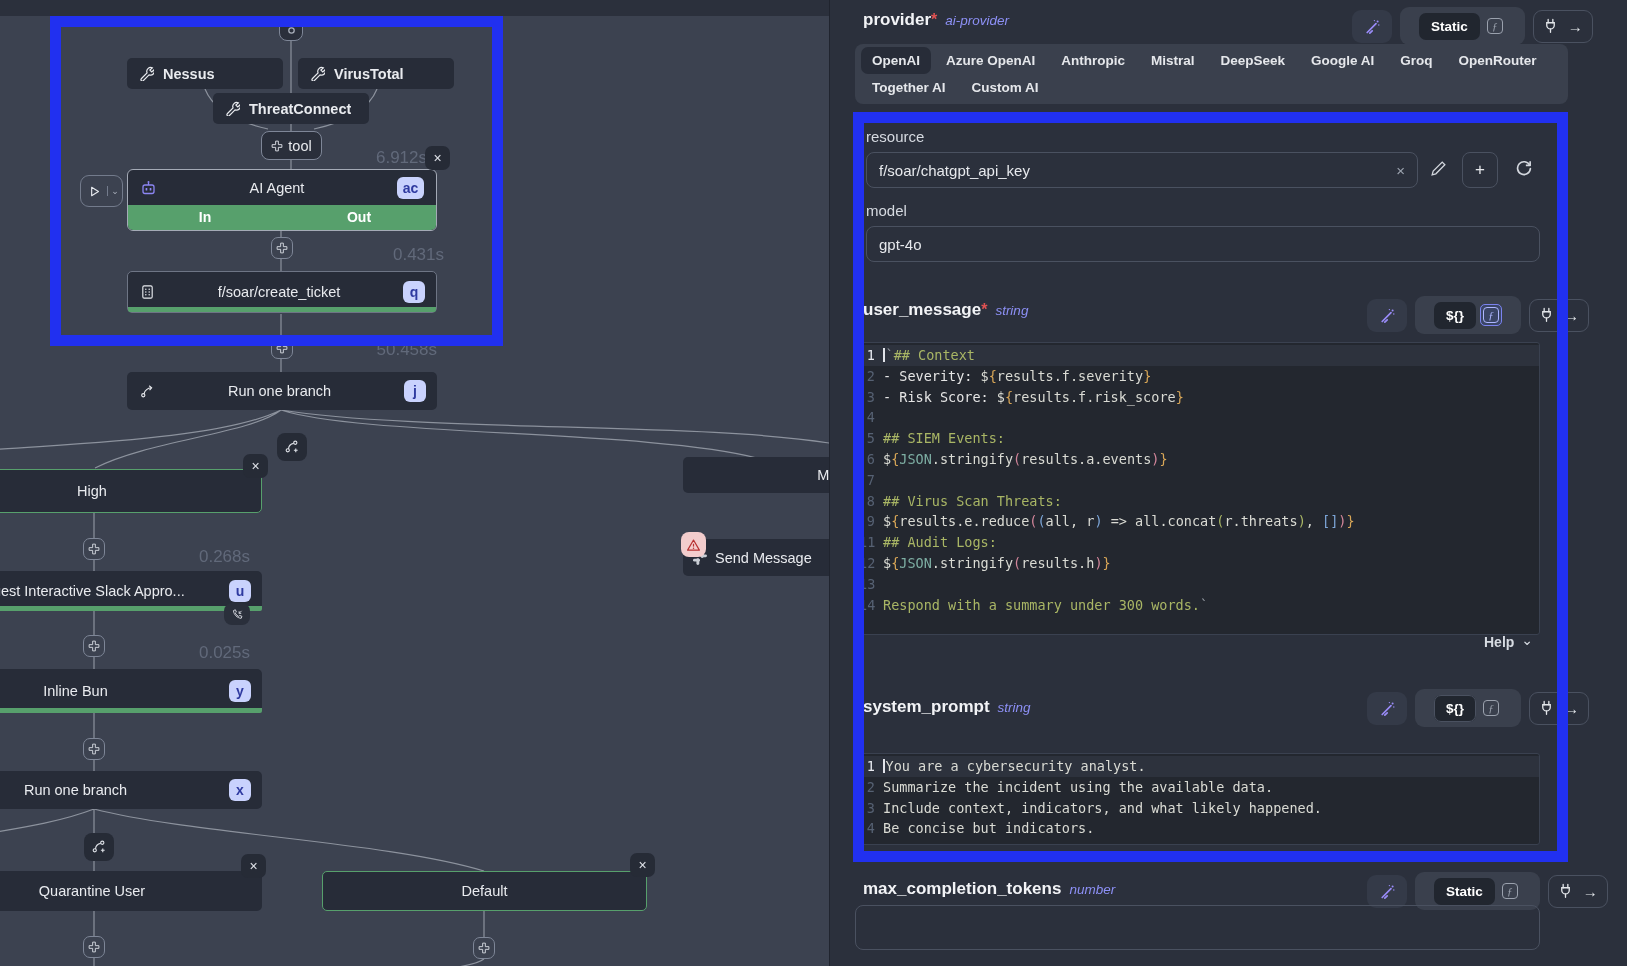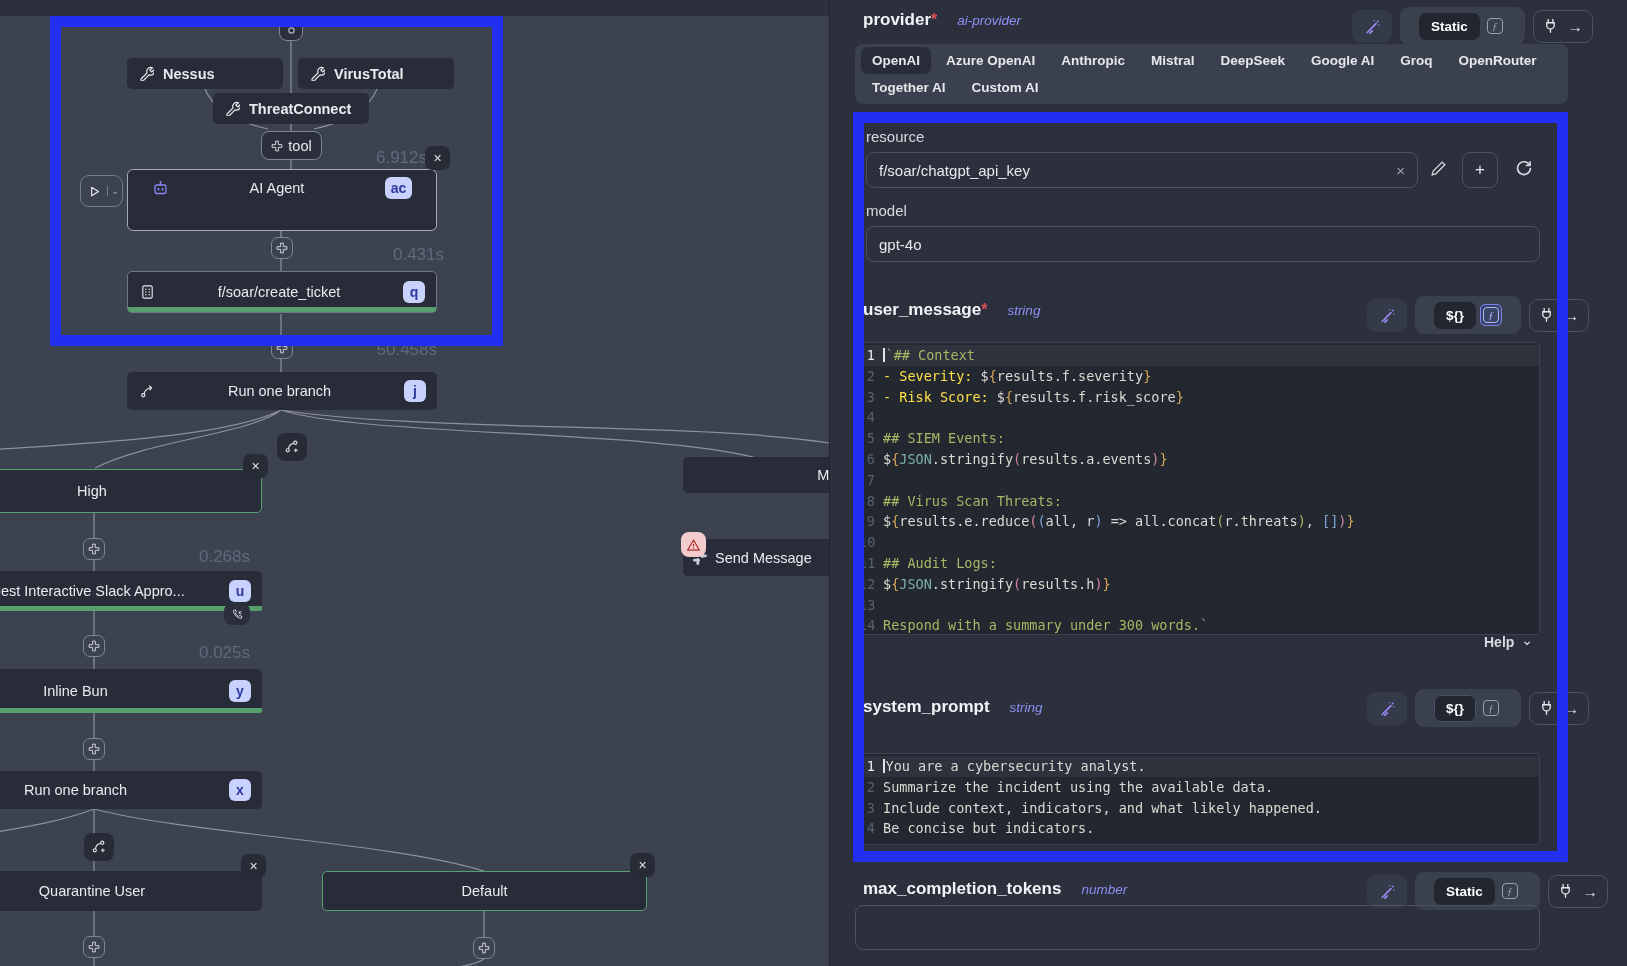--- a/index.html
+++ b/index.html
@@ -30,33 +30,33 @@
   .timing{position:absolute;width:80px;text-align:right;color:var(--dim);font-size:17px;font-weight:500;z-index:1}
   .badge{position:absolute;background:var(--badge-bg);color:var(--badge-fg);font-weight:700;
     font-size:14px;border-radius:6px;display:flex;align-items:center;justify-content:center;z-index:4}
   .greenbar{position:absolute;left:0;right:0;bottom:0;height:5px;background:var(--green);border-radius:0 0 2px 2px}
   .branchnode{border:1px solid var(--green);background:var(--node);justify-content:center}
   .darkchip{position:absolute;background:#262b36;border-radius:8px;display:flex;align-items:center;justify-content:center;z-index:4}
   .annot{position:absolute;border:11px solid var(--blue);z-index:50;pointer-events:none}
 
   
   #ai-agent{border:1px solid #a4aab6;border-radius:6px;overflow:hidden;flex-direction:column;display:flex;align-items:stretch}
-  #ai-agent .hdr{display:flex;align-items:center;height:36px;padding:0 24px;gap:8px}
+  #ai-agent .hdr{display:flex;align-items:center;height:36px;padding:0 12px;gap:8px}
   #ai-agent .inout{display:flex;height:25px;background:var(--green);color:#fff;font-weight:700;font-size:14px}
   #ai-agent .inout span{flex:1;text-align:center;line-height:25px}
   #playbtn{position:absolute;display:flex;align-items:center;background:var(--canvas);
     border:1.4px solid #737b8c;border-radius:9px;color:#dfe2e8;z-index:3}
   #playbtn .seg1{width:26px;display:flex;align-items:center;justify-content:center}
   #playbtn .seg2{width:15px;display:flex;align-items:center;justify-content:center;border-left:1.4px solid #737b8c;font-size:9px;color:#aab0bc}
 
   
   #panel{position:absolute;left:829px;top:0;width:798px;height:966px;background:var(--panel);border-left:1px solid #20242e}
   .ptitle{font-weight:700;color:#f2f3f6;font-size:17px}
   .req{color:#e05252;font-weight:700}
-  .ptype{color:var(--purple);font-style:italic;font-size:13.5px;margin-left:20px}
+  .ptype{color:var(--purple);font-style:italic;font-size:13.5px;margin-left:8px}
   .hrow{position:absolute;display:flex;align-items:center}
   .iconbtn{width:40px;height:33px;background:#343a48;border-radius:9px;display:flex;align-items:center;justify-content:center}
   .togglegrp{height:33px;background:#3a404d;border-radius:9px;display:flex;align-items:center;padding:19px;gap:4px}
   .togglechip{height:27px;background:#21262f;border-radius:7px;color:#fff;font-weight:700;font-size:13.5px;
     display:flex;align-items:center;padding:0 12px}
   .fico{width:22px;height:22px;border-radius:5px;display:flex;align-items:center;justify-content:center;
     color:#9aa1ad;font-size:12px}
   .fico .fbox{width:16px;height:16px;border:1.4px solid currentColor;border-radius:4px;display:flex;
     align-items:center;justify-content:center;font-style:italic;font-family:"Liberation Serif",serif;font-size:11px}
   .fico.on{background:#3a4566;color:#aeb7ff;outline:1px solid #7b83ef;outline-offset:-1px}
@@ -73,21 +73,21 @@
 
   
   .editor{position:absolute;background:var(--ed-bg);border:1px solid var(--ed-border);border-radius:3px;
     font-family:"DejaVu Sans Mono",monospace;font-size:13.5px;overflow:hidden;z-index:2}
   .cm-line{display:flex;height:20.8px;line-height:20.8px;white-space:pre}
   .cm-line.active{background:var(--ed-active)}
   .ln{width:24px;text-align:right;color:#566173;flex:none;padding-right:8px}
   .cm-line.active .ln{color:#e8eaf0}
   .code{white-space:pre}
   .caret{display:inline-block;width:1.5px;height:14px;background:#e2e4ea;vertical-align:-2px;margin-right:1px}
-  .tok-w{color:#dadbd4}.tok-be{color:#fde047}.tok-g{color:#a9b665}.tok-y{color:#d8a657}
+  .tok-w{color:#dadbd4}.tok-be{color:#e5e5e5}.tok-g{color:#a9b665}.tok-y{color:#d8a657}
   .tok-t{color:#7daea3}.tok-m{color:#d3869b}.tok-bl{color:#7da6d8}.tok-gr{color:#9aa0a8}
   .scrollthumb{position:absolute;right:1px;width:6px;background:#181c23;border-radius:3px}
 
   .helprow{position:absolute;display:flex;align-items:center;gap:7px;color:#d7dbe2;font-weight:700;font-size:14px}
   svg{display:block}
 </style>
 </head>
 <body>
 
 <div id="stage">
@@ -153,20 +153,24 @@
         <svg width="17" height="16" viewBox="0 0 17 16">
           <rect x="3" y="5" width="11" height="8.5" rx="2" fill="none" stroke="#8d86f4" stroke-width="1.3"></rect>
           <path d="M8.5 5V2.6" stroke="#8d86f4" stroke-width="1.3"></path>
             <circle cx="8.5" cy="2" r="1" fill="#8d86f4"></circle>
           <rect x="5.6" y="8" width="1.7" height="2.4" rx="0.5" fill="#8d86f4"></rect>
             <rect x="9.7" y="8" width="1.7" height="2.4" rx="0.5" fill="#8d86f4"></rect>
         </svg>
         <span class="lbl">AI Agent</span>
         <span class="badge" style="position:static;width:27px;height:22px">ac</span>
       </div>
+      <div class="inout">
+        <span>In</span>
+        <span>Out</span>
+      </div>
     </div>
 
     <div class="plusbox" style="left:271px;top:221px">
       <svg width="12" height="12" viewBox="0 0 16 16">
           <path d="M6.2 1.5h3.6v4.7h4.7v3.6H9.8v4.7H6.2V9.8H1.5V6.2h4.7z" fill="none" stroke="#cfd3da" stroke-width="1.3"></path>
         </svg>
     </div>
 
     <div class="timing" style="left:364px;top:229px">0.431s</div>
     <div class="node" style="left:127px;top:255px;width:310px;height:42px;border:1px solid #6e7585">
@@ -414,21 +418,20 @@
   <div class="editor" style="left:858px;top:342px;width:682px;height:293px;padding-top:2px">
       <div class="cm-line active"><span class="ln">1</span><span class="code"><span class="caret"></span><span class="tok-gr">`</span><span class="tok-g">## Context</span></span></div>
       <div class="cm-line"><span class="ln">2</span><span class="code"><span class="tok-be">- Severity: </span><span class="tok-w">$</span><span class="tok-y">{</span><span class="tok-w">results.f.severity</span><span class="tok-y">}</span></span></div>
       <div class="cm-line"><span class="ln">3</span><span class="code"><span class="tok-be">- Risk Score: </span><span class="tok-w">$</span><span class="tok-y">{</span><span class="tok-w">results.f.risk_score</span><span class="tok-y">}</span></span></div>
       <div class="cm-line"><span class="ln">4</span><span class="code"></span></div>
       <div class="cm-line"><span class="ln">5</span><span class="code"><span class="tok-g">## SIEM Events:</span></span></div>
       <div class="cm-line"><span class="ln">6</span><span class="code"><span class="tok-w">$</span><span class="tok-y">{</span><span class="tok-t">JSON</span><span class="tok-w">.stringify</span><span class="tok-m">(</span><span class="tok-w">results.a.events</span><span class="tok-m">)</span><span class="tok-y">}</span></span></div>
       <div class="cm-line"><span class="ln">7</span><span class="code"></span></div>
       <div class="cm-line"><span class="ln">8</span><span class="code"><span class="tok-g">## Virus Scan Threats:</span></span></div>
       <div class="cm-line"><span class="ln">9</span><span class="code"><span class="tok-w">$</span><span class="tok-y">{</span><span class="tok-w">results.e.reduce</span><span class="tok-m">(</span><span class="tok-bl">(</span><span class="tok-w">all, r</span><span class="tok-bl">)</span><span class="tok-w"> =&gt; all.concat</span><span class="tok-g">(</span><span class="tok-w">r.threats</span><span class="tok-g">)</span><span class="tok-w">, </span><span class="tok-bl">[]</span><span class="tok-m">)</span><span class="tok-y">}</span></span></div>
-      <div class="cm-line"><span class="ln">10</span><span class="code"></span></div>
       <div class="cm-line"><span class="ln">11</span><span class="code"><span class="tok-g">## Audit Logs:</span></span></div>
       <div class="cm-line"><span class="ln">12</span><span class="code"><span class="tok-w">$</span><span class="tok-y">{</span><span class="tok-t">JSON</span><span class="tok-w">.stringify</span><span class="tok-m">(</span><span class="tok-w">results.h</span><span class="tok-m">)</span><span class="tok-y">}</span></span></div>
       <div class="cm-line"><span class="ln">13</span><span class="code"></span></div>
       <div class="cm-line"><span class="ln">14</span><span class="code"><span class="tok-g">Respond with a summary under 300 words.</span><span class="tok-gr">`</span></span></div>
     </div>
   <div class="scrollthumb" style="left:1532px;top:344px;height:40px"></div>
   <div class="helprow" style="left:1484px;top:634px">
     <span>Help</span>
     <span style="font-weight:400;margin-top:-5px">⌄</span>
   </div>

